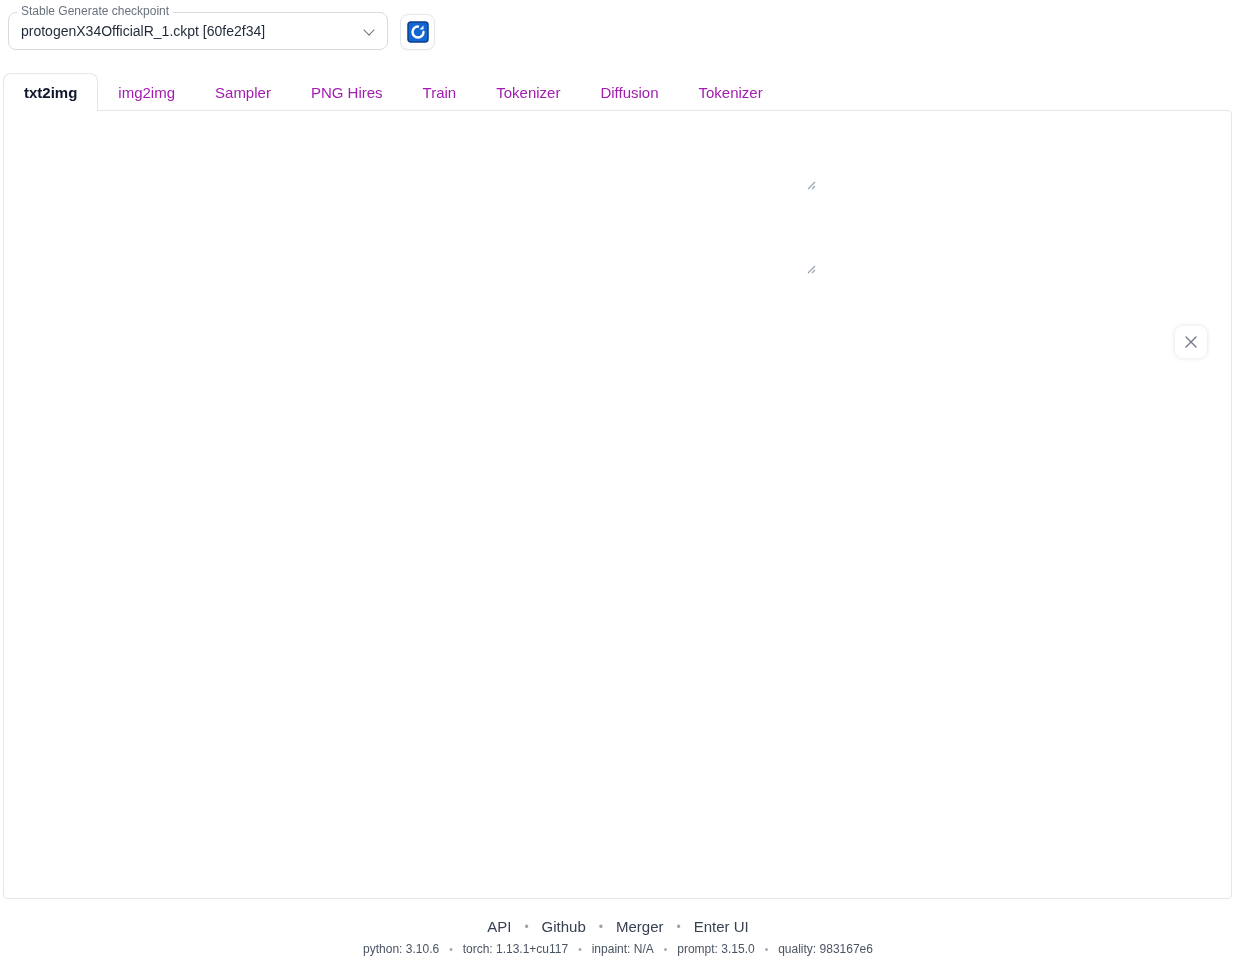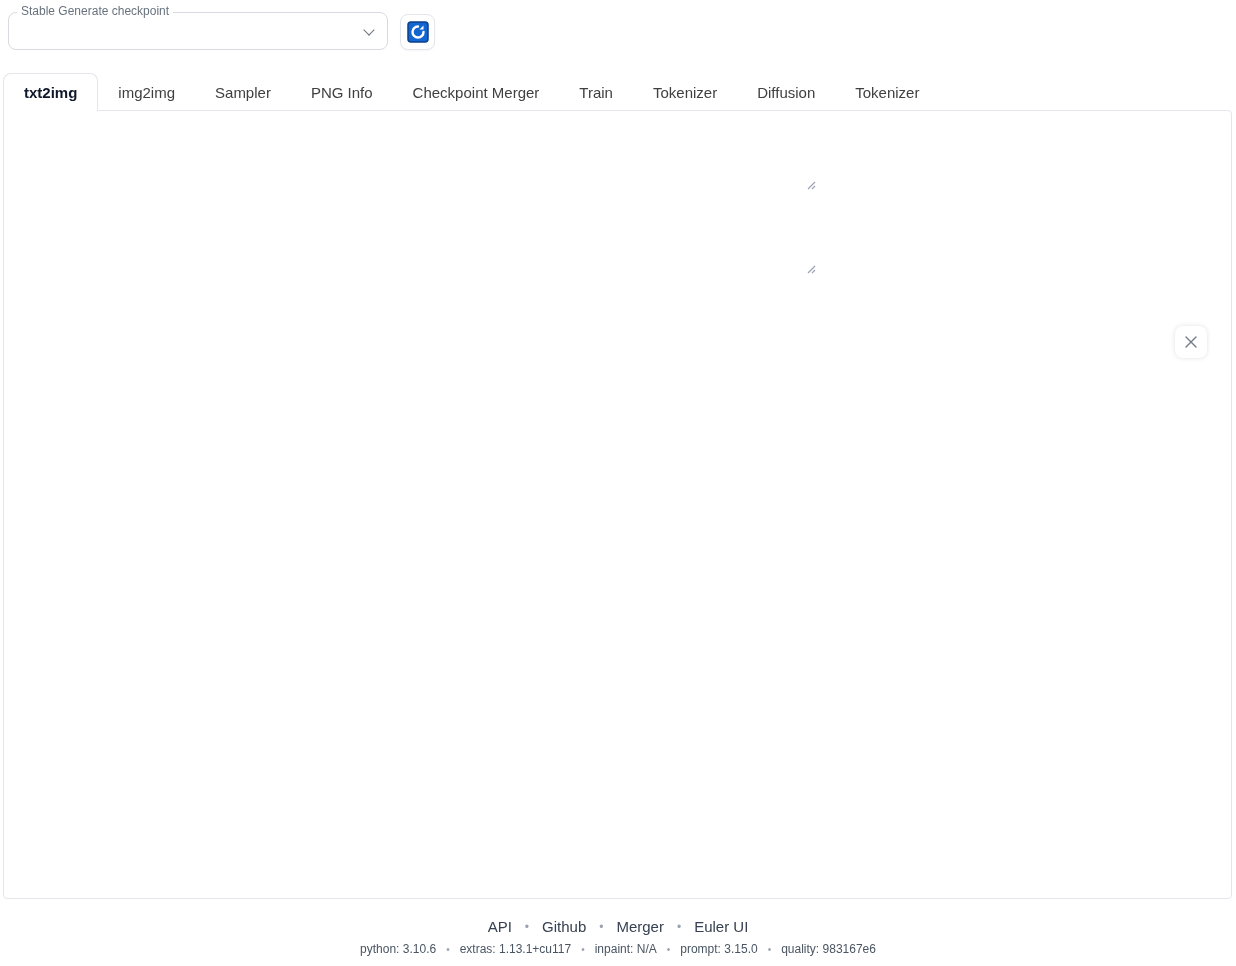--- a/index.html
+++ b/index.html
@@ -9,21 +9,21 @@
 
   
   .fieldbox { position:absolute; background:#fff; border:1px solid #d7dbe0; border-radius:8px; }
   .legend { position:absolute; top:-9px; left:8px; background:#fff; padding:0 4px; font-size:12px; color:#68727e; white-space:nowrap; }
   .fieldval { position:absolute; left:12px; top:0; bottom:0; display:flex; align-items:center; font-size:14px; color:#1f2937; }
   .chev-down { width:8px; height:8px; border-right:1.6px solid #6b7480; border-bottom:1.6px solid #6b7480; transform:rotate(45deg); }
   .iconbtn { position:absolute; background:#fff; border:1px solid #e3e6ea; border-radius:8px; display:flex; align-items:center; justify-content:center; box-shadow:0 1px 2px rgba(0,0,0,.04); cursor:pointer; }
 
   
   .tabs { position:absolute; left:3px; top:73px; height:38px; display:flex; align-items:flex-end; z-index:3; }
-  .tab { padding:0 20px; font-size:15px; color:#404040; line-height:36px; cursor:pointer; }
+  .tab { padding:0 20px; font-size:15px; color:#a21caf; line-height:36px; cursor:pointer; }
   .tab.active { background:#fff; border:1px solid #e3e6ea; border-bottom:none; border-radius:8px 8px 0 0; color:#0f172a; font-weight:700; line-height:37px; height:38px; }
   .card { position:absolute; left:3px; top:110px; width:1229px; height:789px; background:#fff; border:1px solid #e3e6ea; border-radius:0 4px 4px 4px; z-index:1; }
 
   
   textarea.prompt { position:absolute; resize:none; border:1px solid #e2e5ea; border-radius:8px; padding:9px 12px; font-family:"Liberation Sans","DejaVu Sans",sans-serif; font-size:14px; color:#1f2937; outline:none; background:#fff; }
   textarea.prompt::placeholder { color:#b8bfca; }
   .resize-glyph { position:absolute; width:10px; height:10px; z-index:4; }
 
   .toolbtn { position:absolute; width:34px; height:34px; background:#f5f6f8; border:1px solid #dcdfe4; border-radius:8px; display:flex; align-items:center; justify-content:center; cursor:pointer; }
   .counter { position:absolute; width:36px; text-align:center; font-size:14.5px; color:#374151; }
@@ -179,36 +179,36 @@
         <path d="M2,-56 L-50,-82 M2,-56 L58,-84 M-30,-46 L-80,-42 M34,-54 L88,-46 M4,-58 L5,-90" stroke="#eef6c8" stroke-width="1" fill="none" opacity="0.8"></path>
       </g>
     </symbol>
   </defs>
 </svg>
 
 <div id="page">
 
   <div class="fieldbox" style="left:8px;top:12px;width:380px;height:38px;">
     <span class="legend">Stable Generate checkpoint</span>
+    <span class="fieldval">protogenX34OfficialR_1.ckpt [60fe2f34]</span>
     <span class="chev-down" style="position:absolute;right:14px;top:13px;"></span>
   </div>
   <div class="iconbtn" style="left:400px;top:14px;width:35px;height:36px;">
     <svg width="22" height="22" viewBox="0 0 22 22">
       <rect x="1" y="1" width="20" height="20" rx="3" fill="#1266cf" stroke="#0b3f8f" stroke-width="1.5"></rect>
       <path d="M11 5.5 a5.5 5.5 0 1 0 5.5 5.5" fill="none" stroke="#fff" stroke-width="2.4" stroke-linecap="round"></path>
       <path d="M16.5 4.5 v4 h-4 z" fill="#fff"></path>
     </svg>
   </div>
 
   <div class="tabs">
     <div class="tab active">txt2img</div>
     <div class="tab">img2img</div>
     <div class="tab">Sampler</div>
-    <div class="tab">PNG Info</div>
-    <div class="tab">Checkpoint Merger</div>
+    <div class="tab">PNG Hires</div>
     <div class="tab">Train</div>
     <div class="tab">Tokenizer</div>
     <div class="tab">Diffusion</div>
     <div class="tab">Tokenizer</div>
   </div>
   <div class="card"></div>
 
   <textarea class="prompt" style="left: 30px; top: 130px; width: 790px; height: 62px;">green sapling rowing out of ground, mud, dirt, grass, high quality, photorealistic, sharp focus, depth of field</textarea>
   <svg class="resize-glyph" style="left:806px;top:180px;" viewBox="0 0 10 10">
     <path d="M9 2 L2 9 M9 6 L6 9" stroke="#9aa3af" stroke-width="1.2"></path>
@@ -454,26 +454,26 @@
     <div class="info-perf"><span>Time taken: 8.62s</span><span class="gap"></span><span>Torch active/reserved: 3699/4702 MiB, Sys VRAM: 7020/24576 MiB (28.56%)</span></div>
   </div>
 
   <div class="footer-links">
     <span class="flink">API</span>
     <span class="dot">•</span>
     <span class="flink">Github</span>
     <span class="dot">•</span>
     <span class="flink">Merger</span>
     <span class="dot">•</span>
-    <span class="flink">Euler UI</span>
+    <span class="flink">Enter UI</span>
   </div>
   <div class="footer-vers">
     <span>python: 3.10.6</span>
     <span class="dot">•</span>
-    <span>extras: 1.13.1+cu117</span>
+    <span>torch: 1.13.1+cu117</span>
     <span class="dot">•</span>
     <span>inpaint: N/A</span>
     <span class="dot">•</span>
     <span>prompt: 3.15.0</span>
     <span class="dot">•</span>
     <span>quality: 983167e6</span>
   </div>
 
 </div>
 

